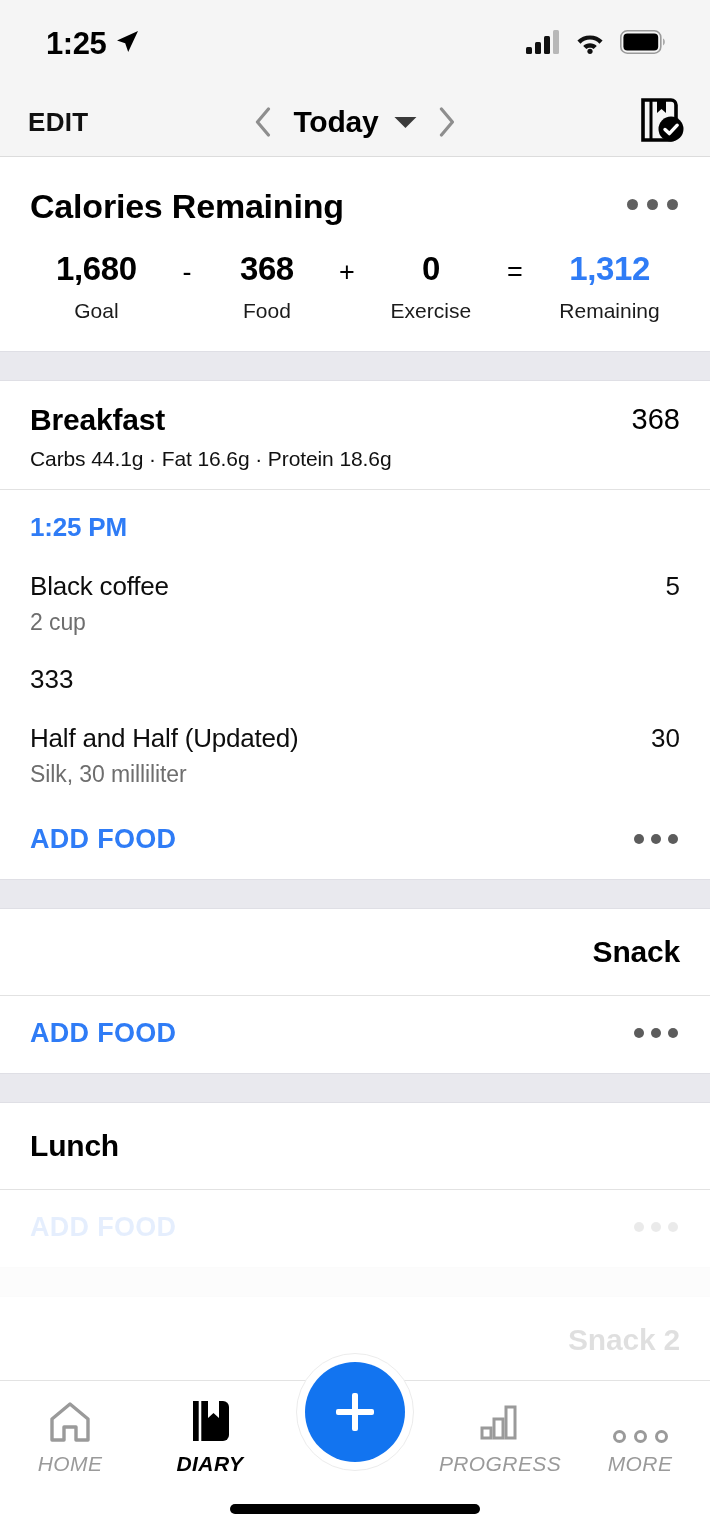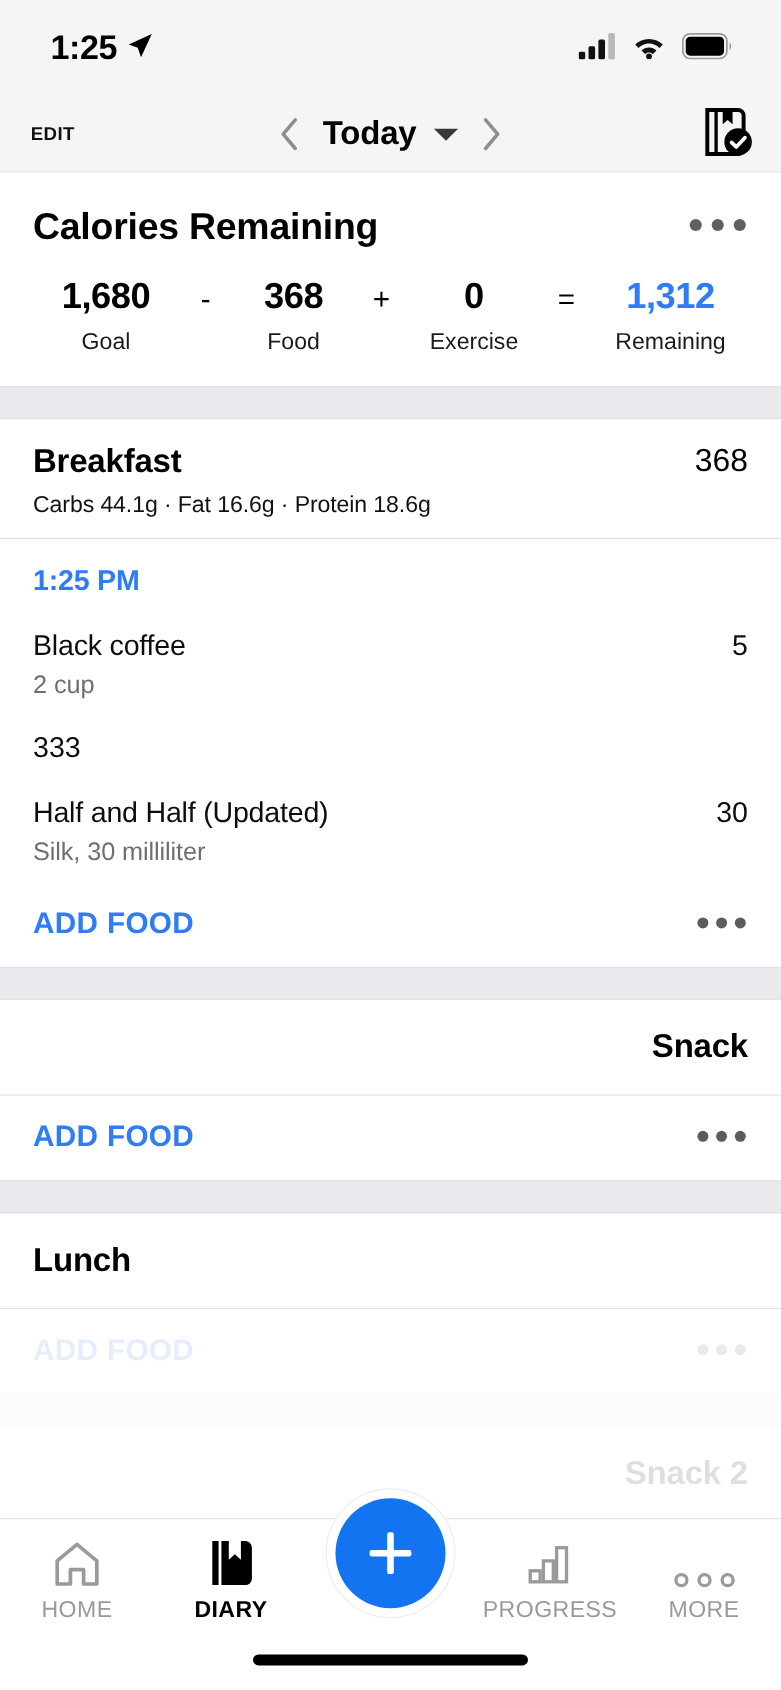--- a/index.html
+++ b/index.html
@@ -23,21 +23,21 @@
   .loc-arrow { display:block; }
   .status-right { display:flex; align-items:center; gap:14px; }
 
   
   .navbar {
     height:69px; background:#f5f5f5;
     display:flex; align-items:center; position:relative;
     border-bottom:1px solid #dcdcdc;
   }
   .nav-edit {
-    position:absolute; left:28px; font-size:17px; font-weight:700;
+    position:absolute; left:28px; font-size:26px; font-weight:700;
     color:#111; letter-spacing:0.3px; background:none; border:none;
     font-family:"Liberation Sans", sans-serif; cursor:pointer;
   }
   .nav-center {
     position:absolute; left:50%; transform:translateX(-50%);
     display:flex; align-items:center; gap:22px;
   }
   .chev { width:17px; height:30px; display:block; }
   .nav-date-wrap { display:flex; align-items:center; gap:16px; }
   .nav-date { font-size:30px; font-weight:700; color:#000; letter-spacing:-0.2px; }
@@ -107,21 +107,21 @@
 
   
   .faded { opacity:0.12; }
 
   
   .tabbar {
     position:absolute; left:0; right:0; bottom:0; height:156px;
     background:rgba(255,255,255,0.90);
     border-top:1px solid #e3e3e3;
   }
-  .tabs { display:flex; height:112px; }
+  .tabs { display:flex; height:112px;font-style:italic; }
   .tab { flex:1; display:flex; flex-direction:column; align-items:center; justify-content:center; gap:9px; cursor:pointer; }
   .tab-label { font-size:21px; color:#9a9a9a; letter-spacing:0.4px; }
   .tab.active .tab-label { color:#000; font-weight:700; }
   .tab-icon { height:44px; display:flex; align-items:flex-end; justify-content:center; }
   .fab-slot { width:150px; position:relative; }
   .fab-ring {
     position:absolute; left:50%; top:-28px; transform:translateX(-50%);
     width:118px; height:118px; border-radius:50%;
     background:#fff; border:1px solid #ececec;
   }

